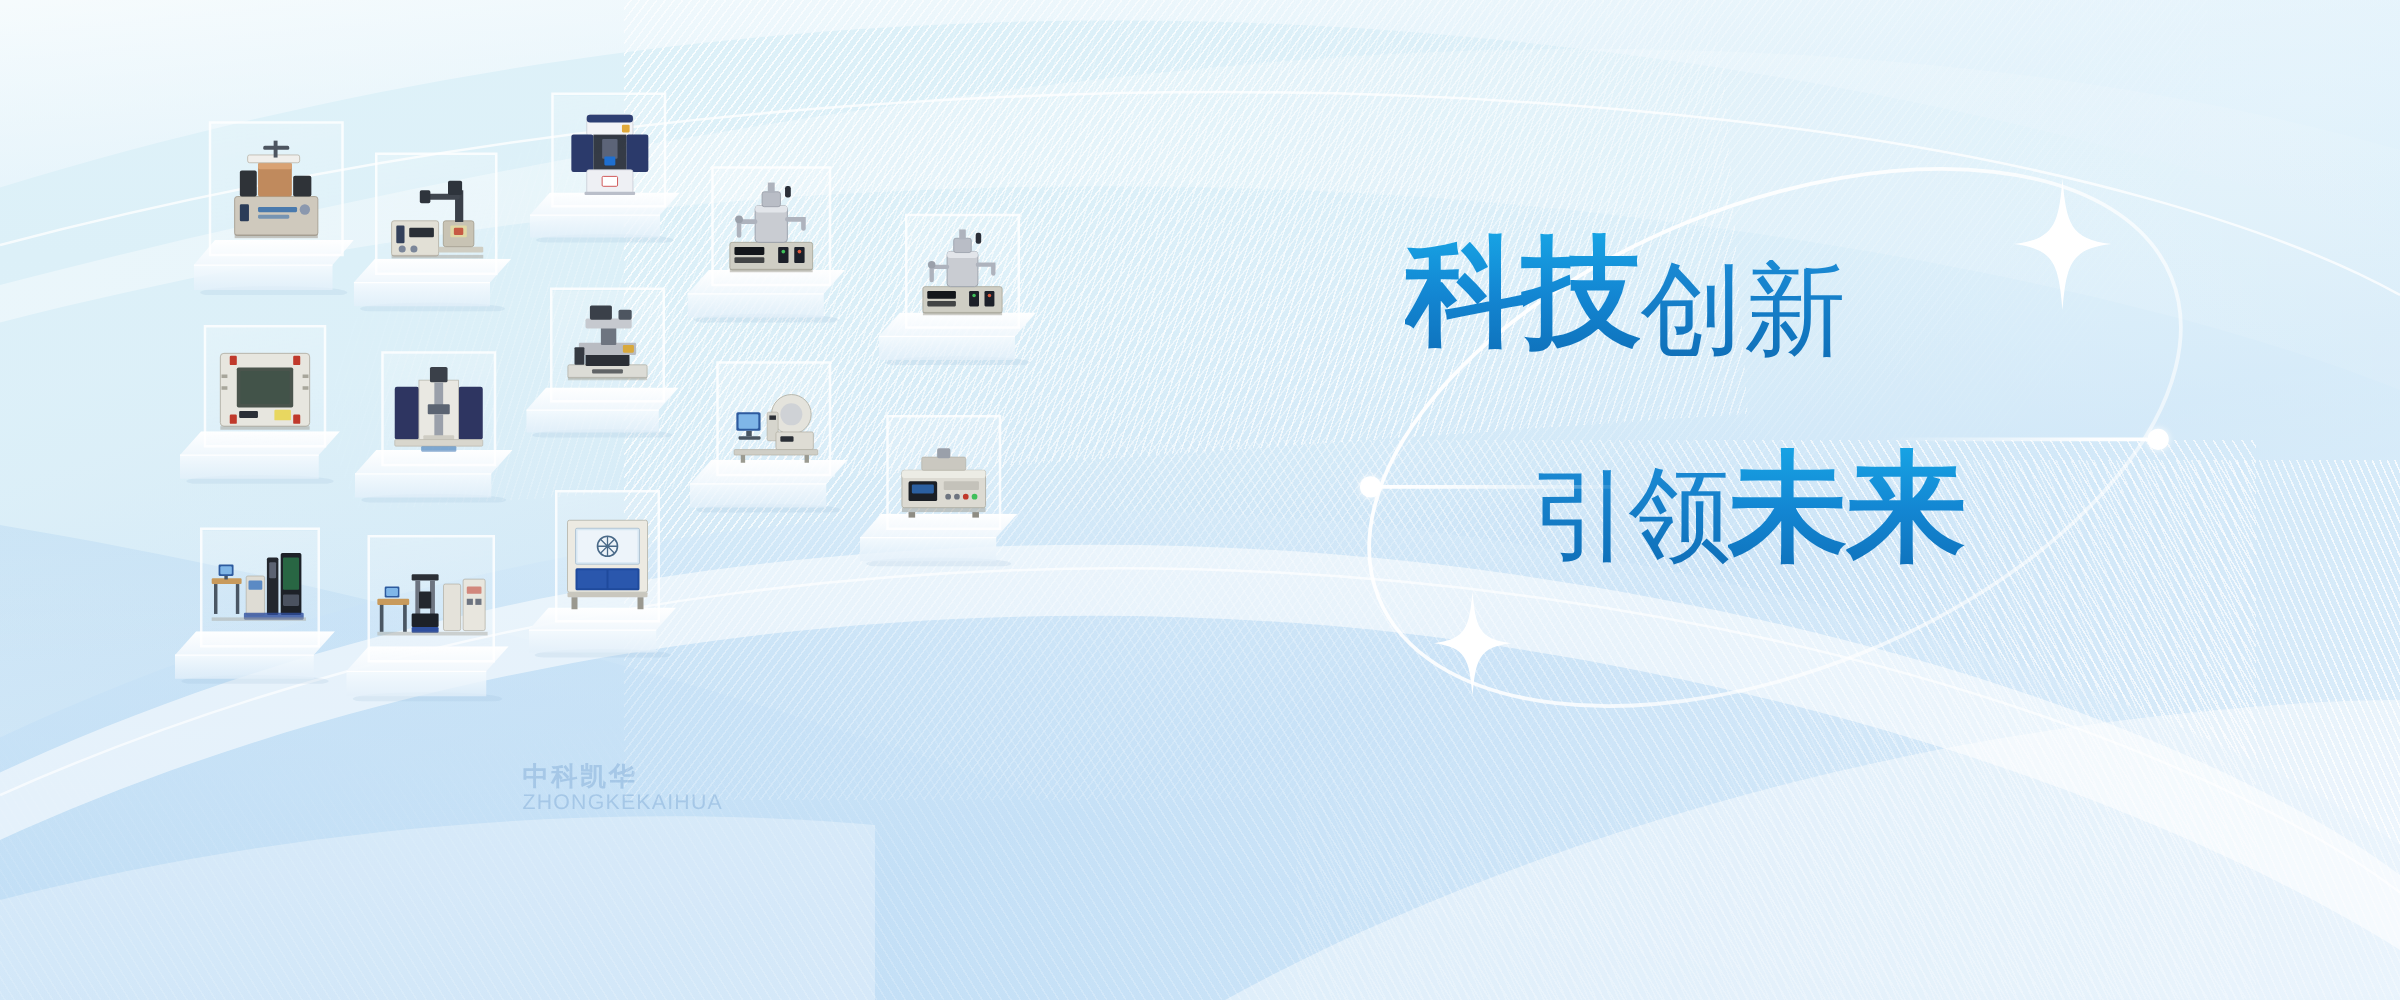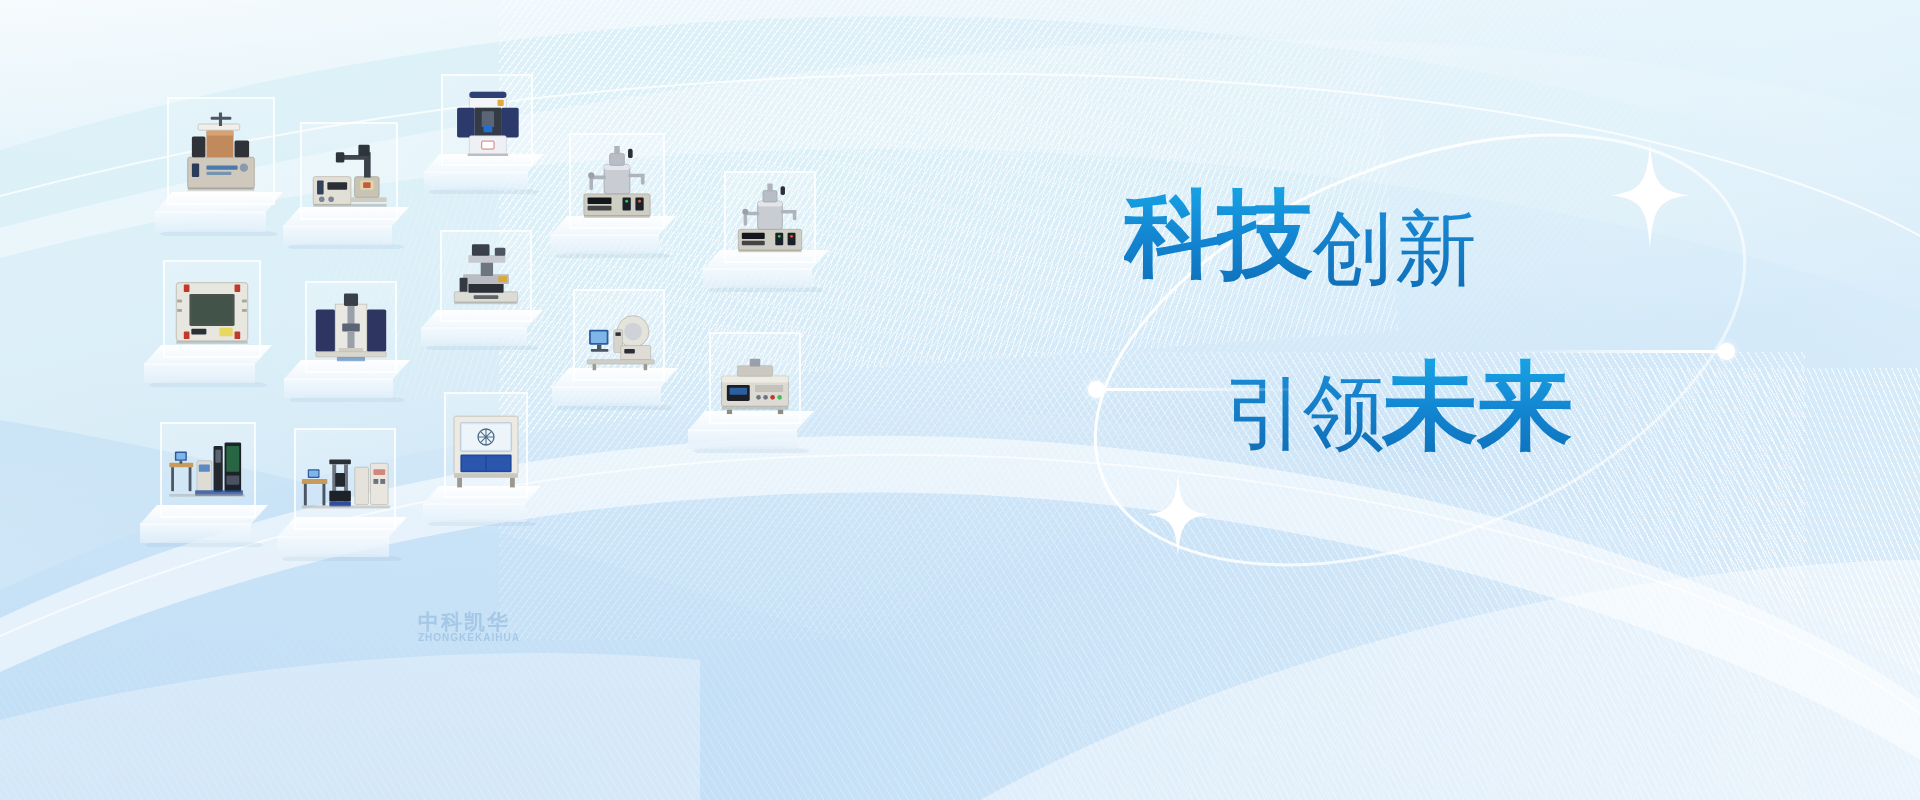--- a/index.html
+++ b/index.html
@@ -116,21 +116,21 @@
   .lead-left{background:linear-gradient(270deg, rgba(255,255,255,0) 0%, rgba(255,255,255,.92) 78%, #fff 100%);}
 
   
   #watermark{
     position:absolute;left:418px;top:611px;
     color:rgba(48,108,178,.22);
     font-size:21px;font-weight:700;letter-spacing:2px;
     line-height:1.05;pointer-events:none;
     font-family:"Liberation Sans","DejaVu Sans",sans-serif;
   }
-  #watermark .wm-en{display:block;font-size:10px;letter-spacing:1px;font-weight:700;}
+  #watermark .wm-en{display:block;font-size:17px;letter-spacing:1px;font-weight:400;}
 </style>
 </head>
 <body>
 
 <div id="banner">
 
   <div class="hatch hatch-a"></div>
   <div class="hatch hatch-b"></div>
   <div class="hatch hatch-c"></div>
   <div class="hatch hatch-d"></div>

